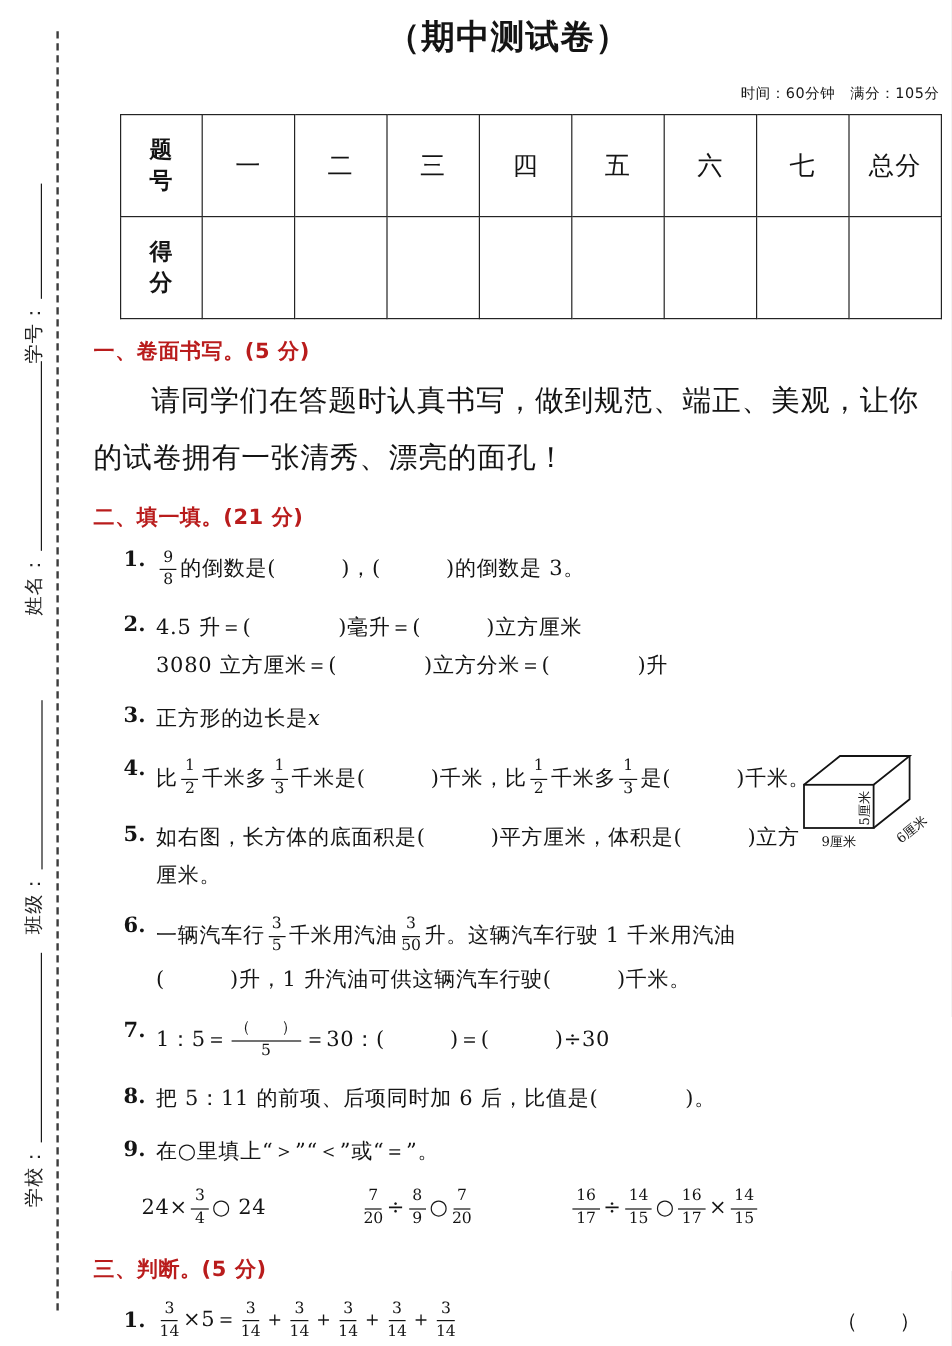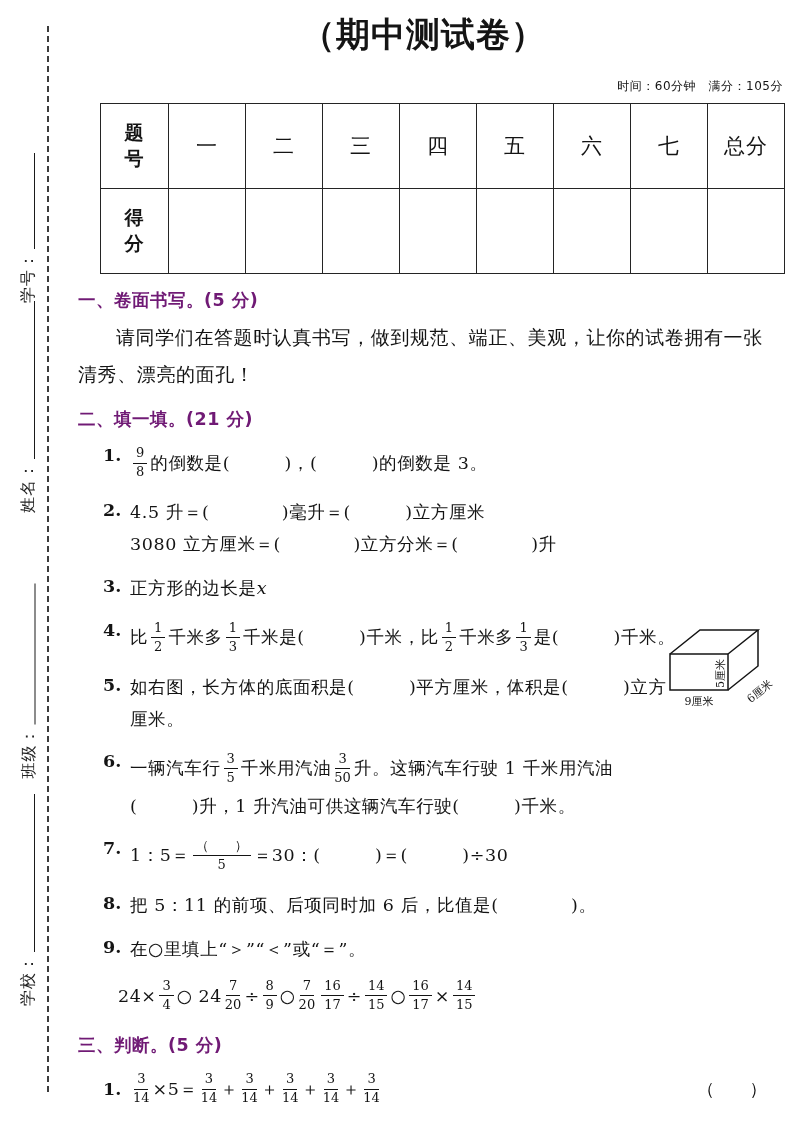--- a/index.html
+++ b/index.html
@@ -19,51 +19,51 @@
   .mlabel .mtext{letter-spacing:1px;line-height:20px;}
   .mlabel .mline{flex:1;border-bottom:1.7px solid #1a1a1a;margin:0 0 3px 3px;}
   
   .main{position:absolute;left:60px;top:0;width:727px;}
   .title{
     font-family:"DejaVu Sans","Liberation Sans",sans-serif;
     font-weight:900;font-size:42px;line-height:1.25;text-align:center;margin:24px 0 0;letter-spacing:1px;
   }
   .subtitle{
     font-family:"DejaVu Sans","Liberation Sans",sans-serif;
-    font-weight:900;font-size:34px;text-align:center;margin:12px 0 0;letter-spacing:1px;
+    font-weight:900;font-size:28px;text-align:center;margin:12px 0 0;letter-spacing:1px;
   }
   .meta{
     font-family:"DejaVu Sans","Liberation Sans",sans-serif;
     font-size:12px;font-weight:500;text-align:right;margin:20px 4px 8px 0;letter-spacing:0.5px;
   }
   table.score{border-collapse:collapse;table-layout:fixed;margin-left:40px;width:685px;}
   table.score td{
     border:1.7px solid #242424;height:39px;text-align:center;vertical-align:middle;
     font-size:21px;padding:16px;letter-spacing:1px;
   }
   table.score td.hdr{font-weight:700;font-size:19px;}
   
   .sec-heading{
     font-family:"DejaVu Sans","Liberation Sans",sans-serif;
-    font-weight:700;font-size:17.5px;color:#701a75;margin:14px 0 7px 18px;letter-spacing:0.5px;
-  }
-  .para{font-size:19px;line-height:1.95;margin:2px 8px 2px 18px;text-indent:2em;letter-spacing:0.6px;}
+    font-weight:700;font-size:17.5px;color:#b91c1c;margin:14px 0 7px 18px;letter-spacing:0.5px;
+  }
+  .para{font-size:24px;line-height:1.95;margin:2px 8px 2px 18px;text-indent:2em;letter-spacing:0.6px;}
   .question{display:flex;align-items:flex-start;margin:9px 0 9px 43px;font-size:17.5px;}
   .question.judge{align-items:center;}
   .qno{flex:0 0 27px;font-weight:700;line-height:30px;}
   .qbody{flex:1;min-width:0;}
   .qline{display:flex;align-items:center;flex-wrap:wrap;margin:3px 0;min-height:29px;letter-spacing:0.6px;line-height:29px;}
   .qline em{font-style:italic;font-family:"DejaVu Serif","Liberation Serif",serif;}
   .frac{
     display:inline-flex;flex-direction:column;align-items:center;justify-content:center;
     margin:3px 3px;font-size:13px;line-height:1.15;letter-spacing:0;
   }
   .frac .num{border-bottom:1.4px solid #141414;padding:0 3px 1.5px;text-align:center;}
   .frac .den{padding-top:1.5px;text-align:center;}
-  .expr-row{display:flex;align-items:center;margin:12px 0 4px -12px;}
+  .expr-row{display:flex;align-items:center;gap:78px;margin:12px 0 4px -12px;}
   .expr{display:inline-flex;align-items:center;letter-spacing:0.5px;}
   .judge-blank{margin-left:auto;padding-right:20px;white-space:nowrap;}
   
   .diagram{position:absolute;left:660px;top:616px;width:132px;height:104px;}
 </style>
 </head>
 <body>
 
 <div class="page">
 

